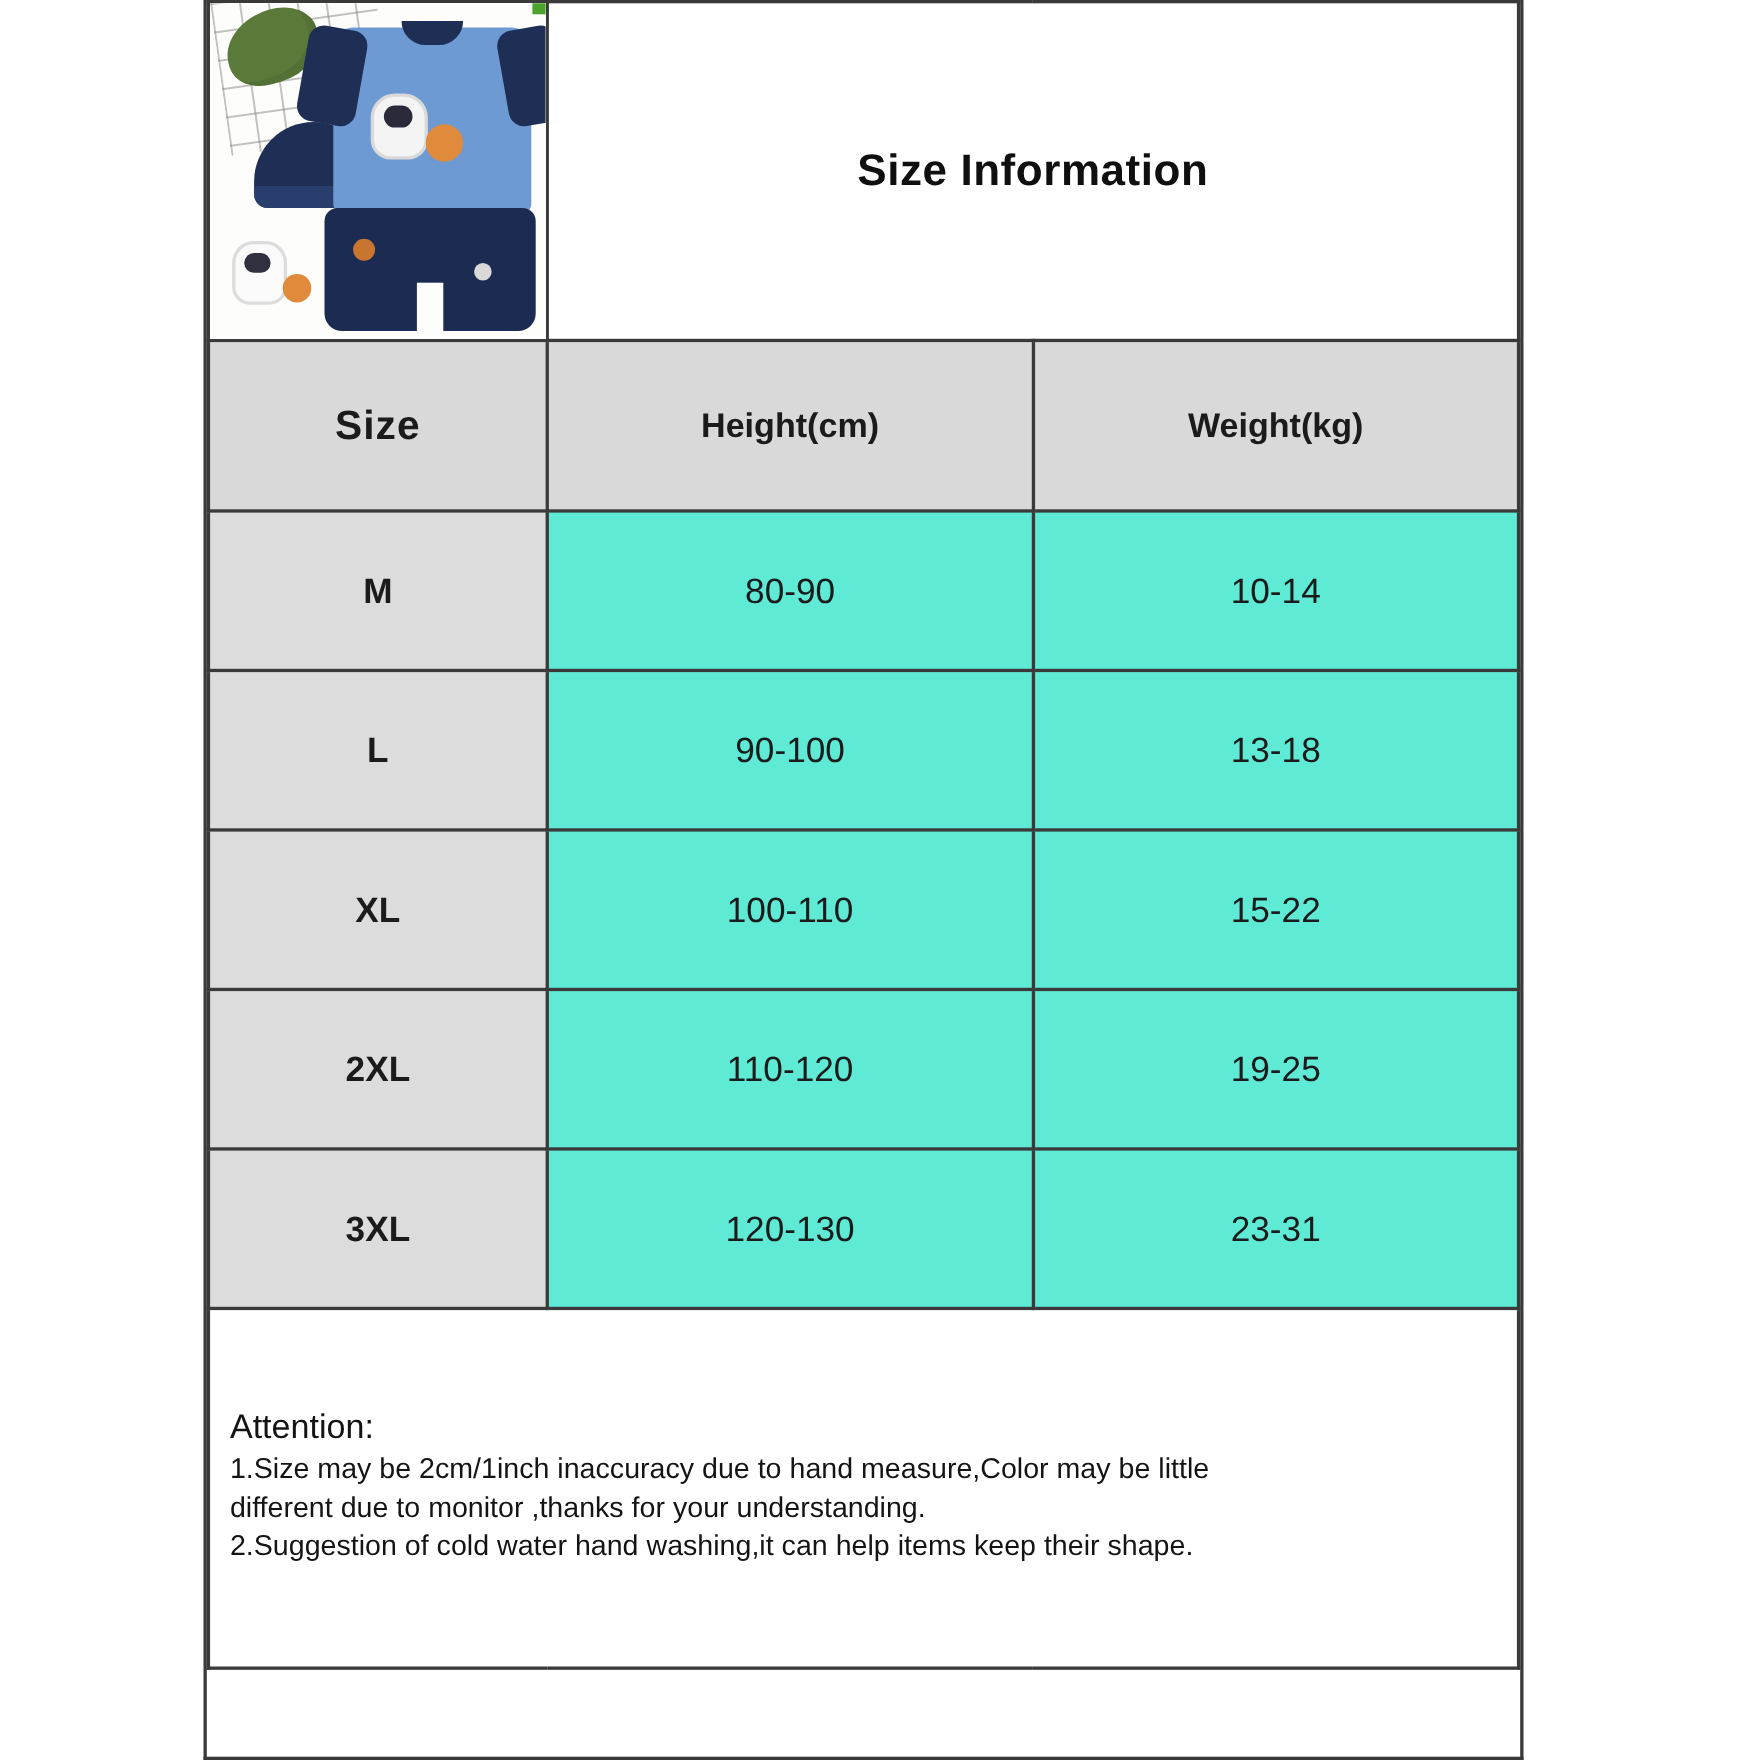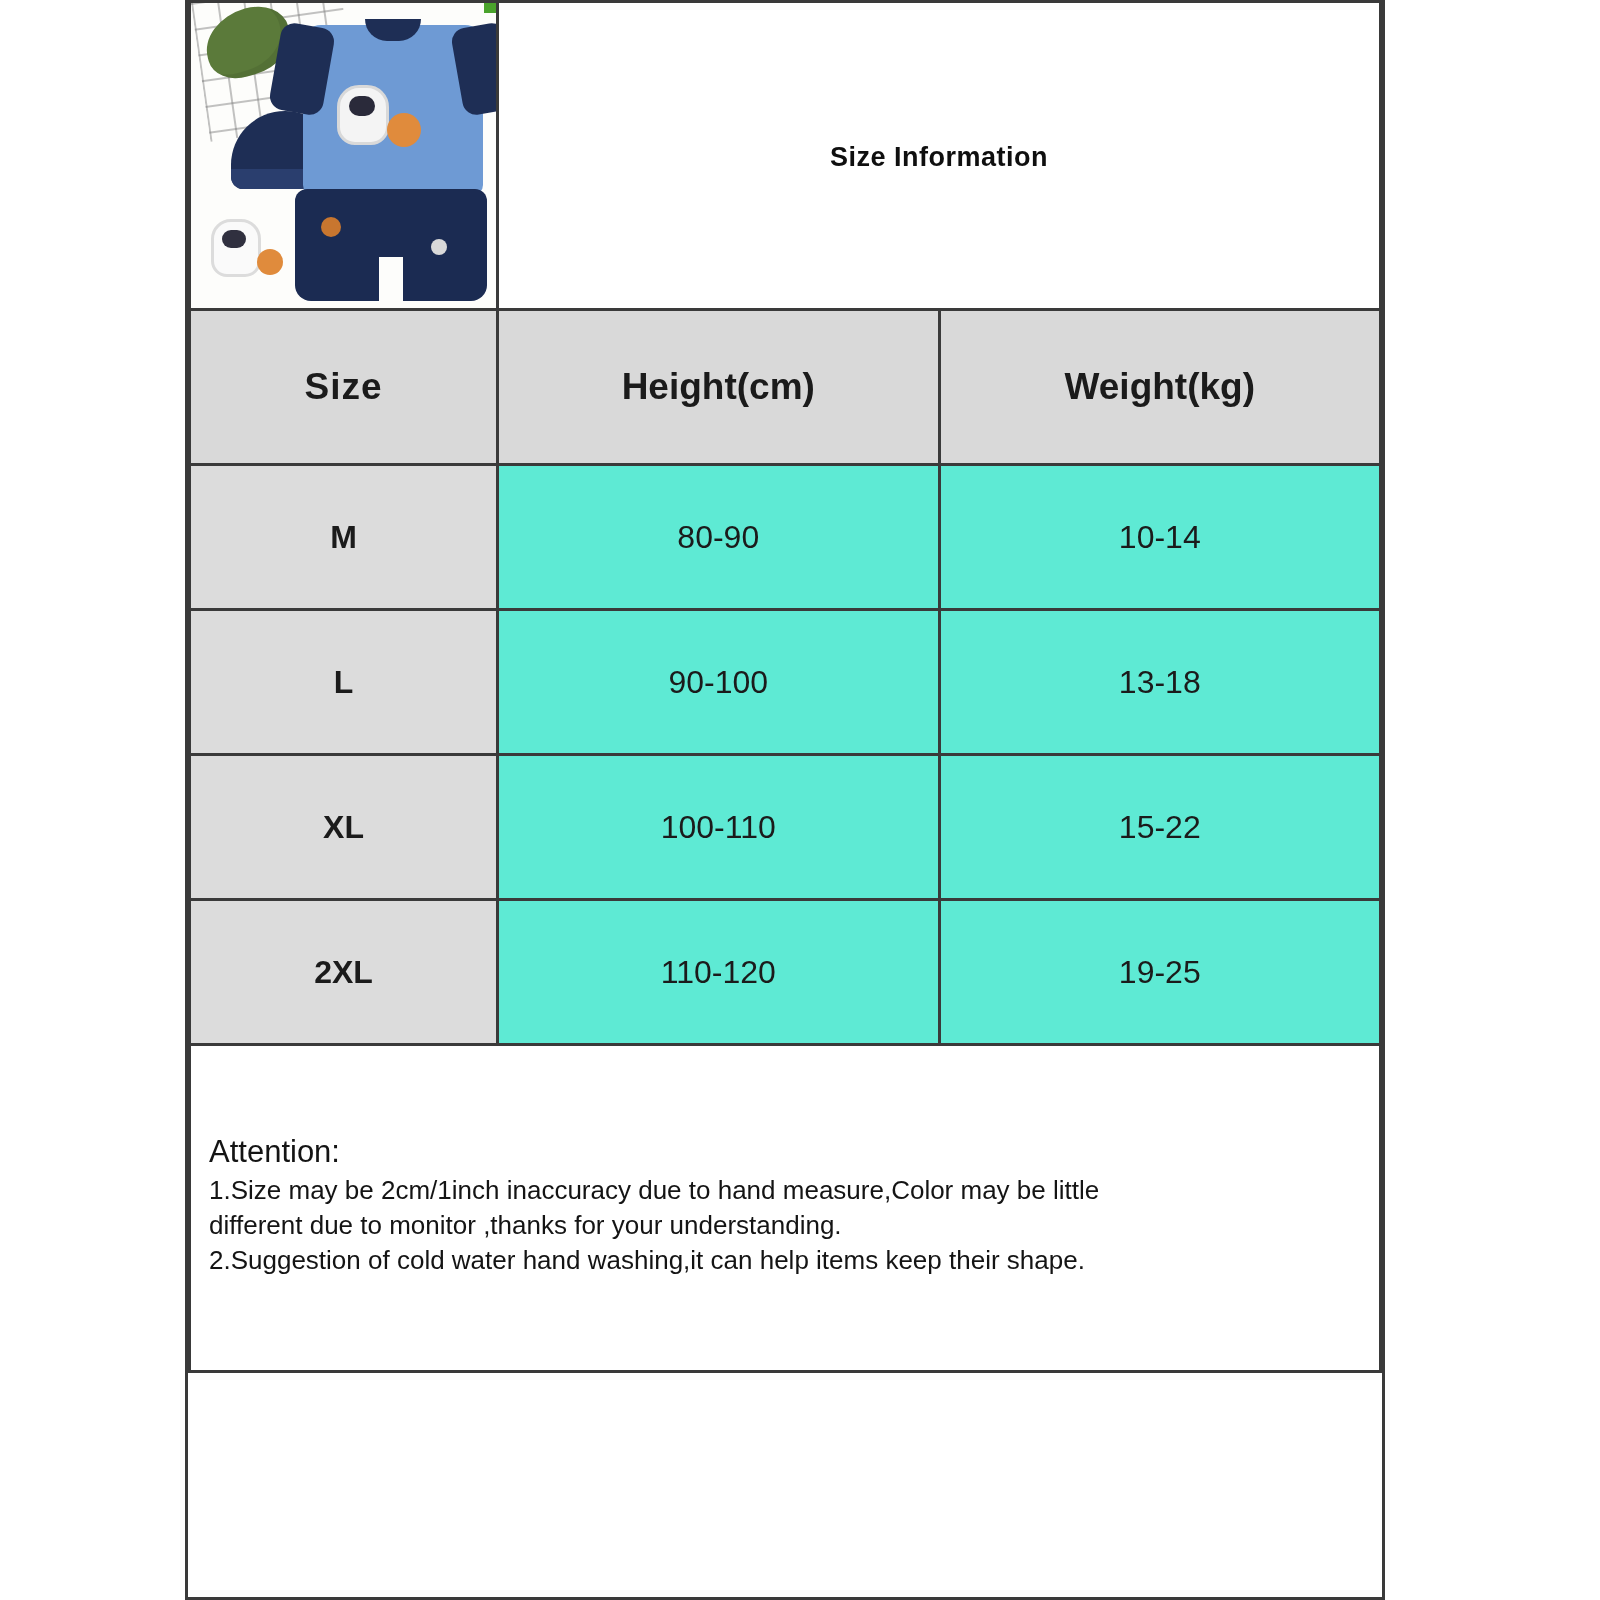--- a/index.html
+++ b/index.html
@@ -58,21 +58,21 @@
     background: #ffffff;
     position: relative;
     overflow: hidden;
     border-top: 3px solid #3a3a3a;
   }
   .cell-title {
     background: #ffffff;
     border-top: 3px solid #3a3a3a;
   }
   .title-text {
-    font-size: 27px;
+    font-size: 40px;
     font-weight: bold;
     letter-spacing: 0.5px;
     color: #0f0f0f;
     text-align: center;
   }
 
   
   .photo {
     position: absolute;
     inset: 0;
@@ -210,21 +210,21 @@
     background: #4aa32c;
   }
 
   
   tr.header-row td {
     height: 152px;
     background: #d9d9d9;
     font-weight: bold;
   }
   .hdr-size { font-size: 37px; letter-spacing: 1px; margin-top: 13px; }
-  .hdr-metric { font-size: 37px; }
+  .hdr-metric { font-size: 31px; }
 
   
   tr.data-row td { height: 142px; font-size: 32px; }
   td.col-size {
     background: #dcdcdc;
     font-weight: bold;
     font-size: 33px;
   }
   td.col-val {
     background: #5eead4;
@@ -314,20 +314,25 @@
           <td class="col-val">100-110</td>
           <td class="col-val">15-22</td>
         </tr>
 
         <tr class="data-row">
           <td class="col-size">2XL</td>
           <td class="col-val">110-120</td>
           <td class="col-val">19-25</td>
         </tr>
 
+        <tr class="data-row">
+          <td class="col-size">3XL</td>
+          <td class="col-val">120-130</td>
+          <td class="col-val">23-31</td>
+        </tr>
 
 
         <tr>
           <td class="attention-cell" colspan="3">
             <div class="attention-title">Attention:</div>
             <div class="attention-line">1.Size may be 2cm/1inch inaccuracy due to hand measure,Color may be little</div>
             <div class="attention-line">different due to monitor ,thanks for your understanding.</div>
             <div class="attention-line">2.Suggestion of cold water hand washing,it can help items keep their shape.</div>
           </td>
         </tr>

